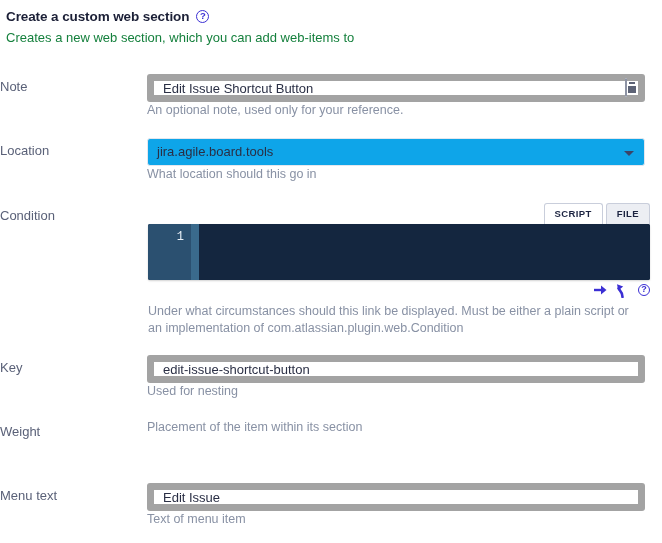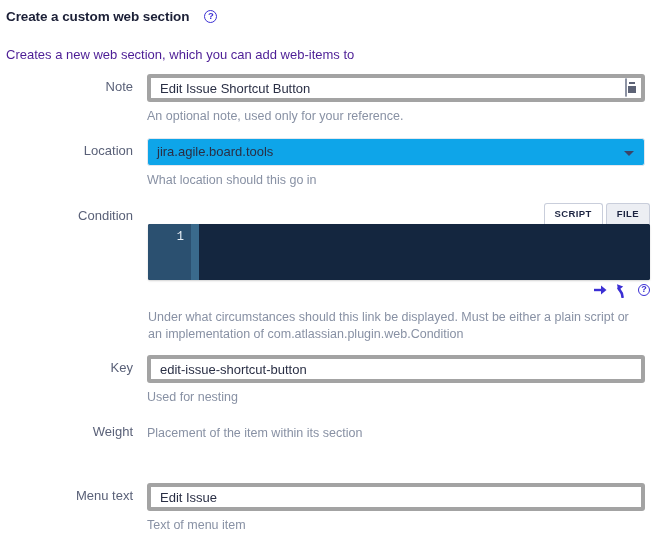--- a/index.html
+++ b/index.html
@@ -13,21 +13,21 @@
   #page {
     position: relative;
     width: 662px;
     height: 543px;
     overflow: hidden;
     background: #ffffff;
   }
 
   
   .hdr { position: absolute; left: 6px; top: 8px; width: 650px; }
-  .hdr-title-row { display: flex; align-items: center; gap: 15px; }
+  .hdr-title-row { display: flex; align-items: center; gap: 7px; }
   .hdr-title {
     font-size: 13.5px;
     font-weight: bold;
     color: #1b1f36;
     letter-spacing: -0.1px;
     line-height: 17px;
   }
   .help-circle {
     display: inline-block;
     width: 13px; height: 13px;
@@ -35,45 +35,45 @@
     border-radius: 50%;
     color: #3b2fd4;
     font-size: 9.5px;
     font-weight: bold;
     line-height: 10.5px;
     text-align: center;
     cursor: pointer;
     flex: 0 0 auto;
   }
   .hdr-sub {
-    margin-top: 22px;
+    margin-top: 5px;
     font-size: 13px;
-    color: #4c1d95;
+    color: #15803d;
     line-height: 16px;
   }
 
   
   .row { position: absolute; left: 0; width: 662px; }
   .label {
     position: absolute;
     left: 0; top: 0;
     width: 133px;
-    text-align: right;
+    text-align: left;
     font-size: 13px;
     color: #5a6178;
     line-height: 26px;
   }
   .ctrl { position: absolute; left: 147px; width: 498px; }
 
   .textfield {
     display: block;
     width: 100%;
     height: 28px;
     padding: 0 9px;
-    border: 4px solid #a3a3a3;
+    border: 7px solid #a3a3a3;
     border-radius: 3px;
     background: #ffffff;
     font-family: "Liberation Sans", sans-serif;
     font-size: 13px;
     color: #2a2f45;
     line-height: 26px;
     outline: none;
   }
   .textfield-wrap { position: relative; }
   .field-icon {
@@ -119,21 +119,20 @@
   .caret {
     position: absolute;
     right: 10px; top: 12px;
     width: 0; height: 0;
     border-left: 5px solid transparent;
     border-right: 5px solid transparent;
     border-top: 5px solid #3b4468;
   }
 
   .hint {
-    margin-top: 6px;
     font-size: 12.5px;
     color: #8891a4;
     line-height: 17px;
   }
 
   
   .editor-block { position: absolute; left: 147px; top: 0; width: 503px; }
   .tabs {
     position: absolute;
     right: 0; top: 0;

